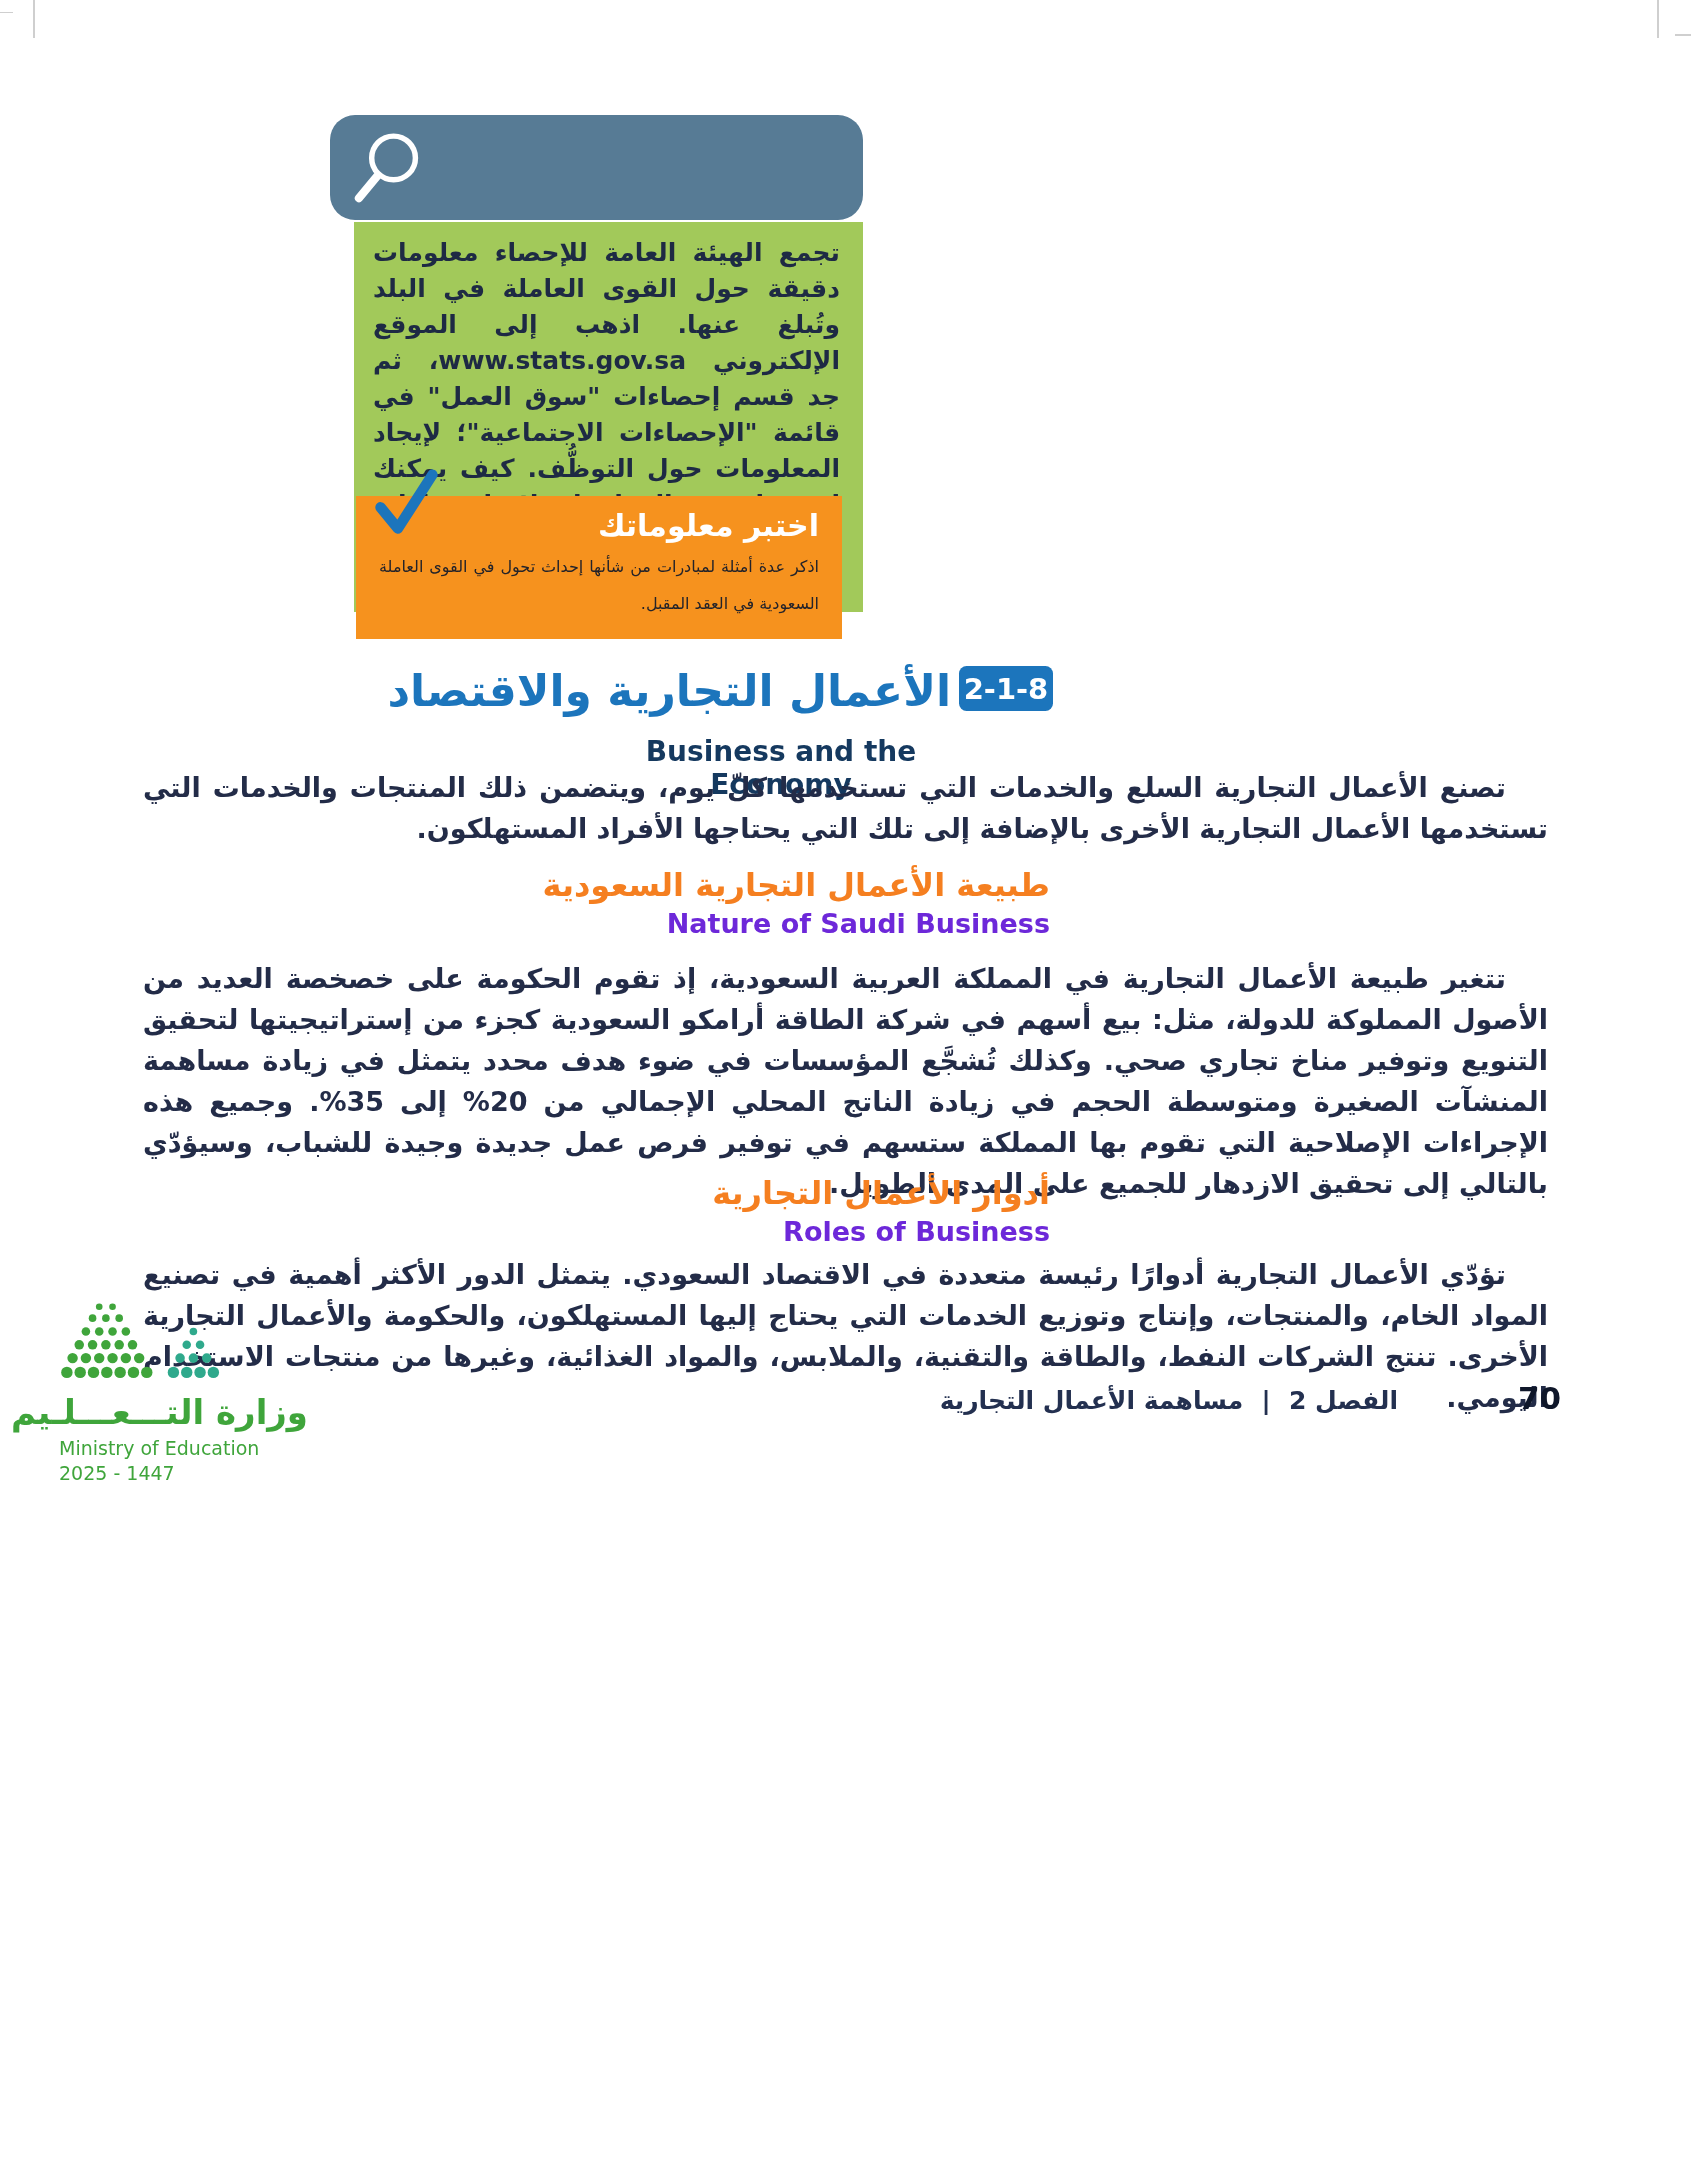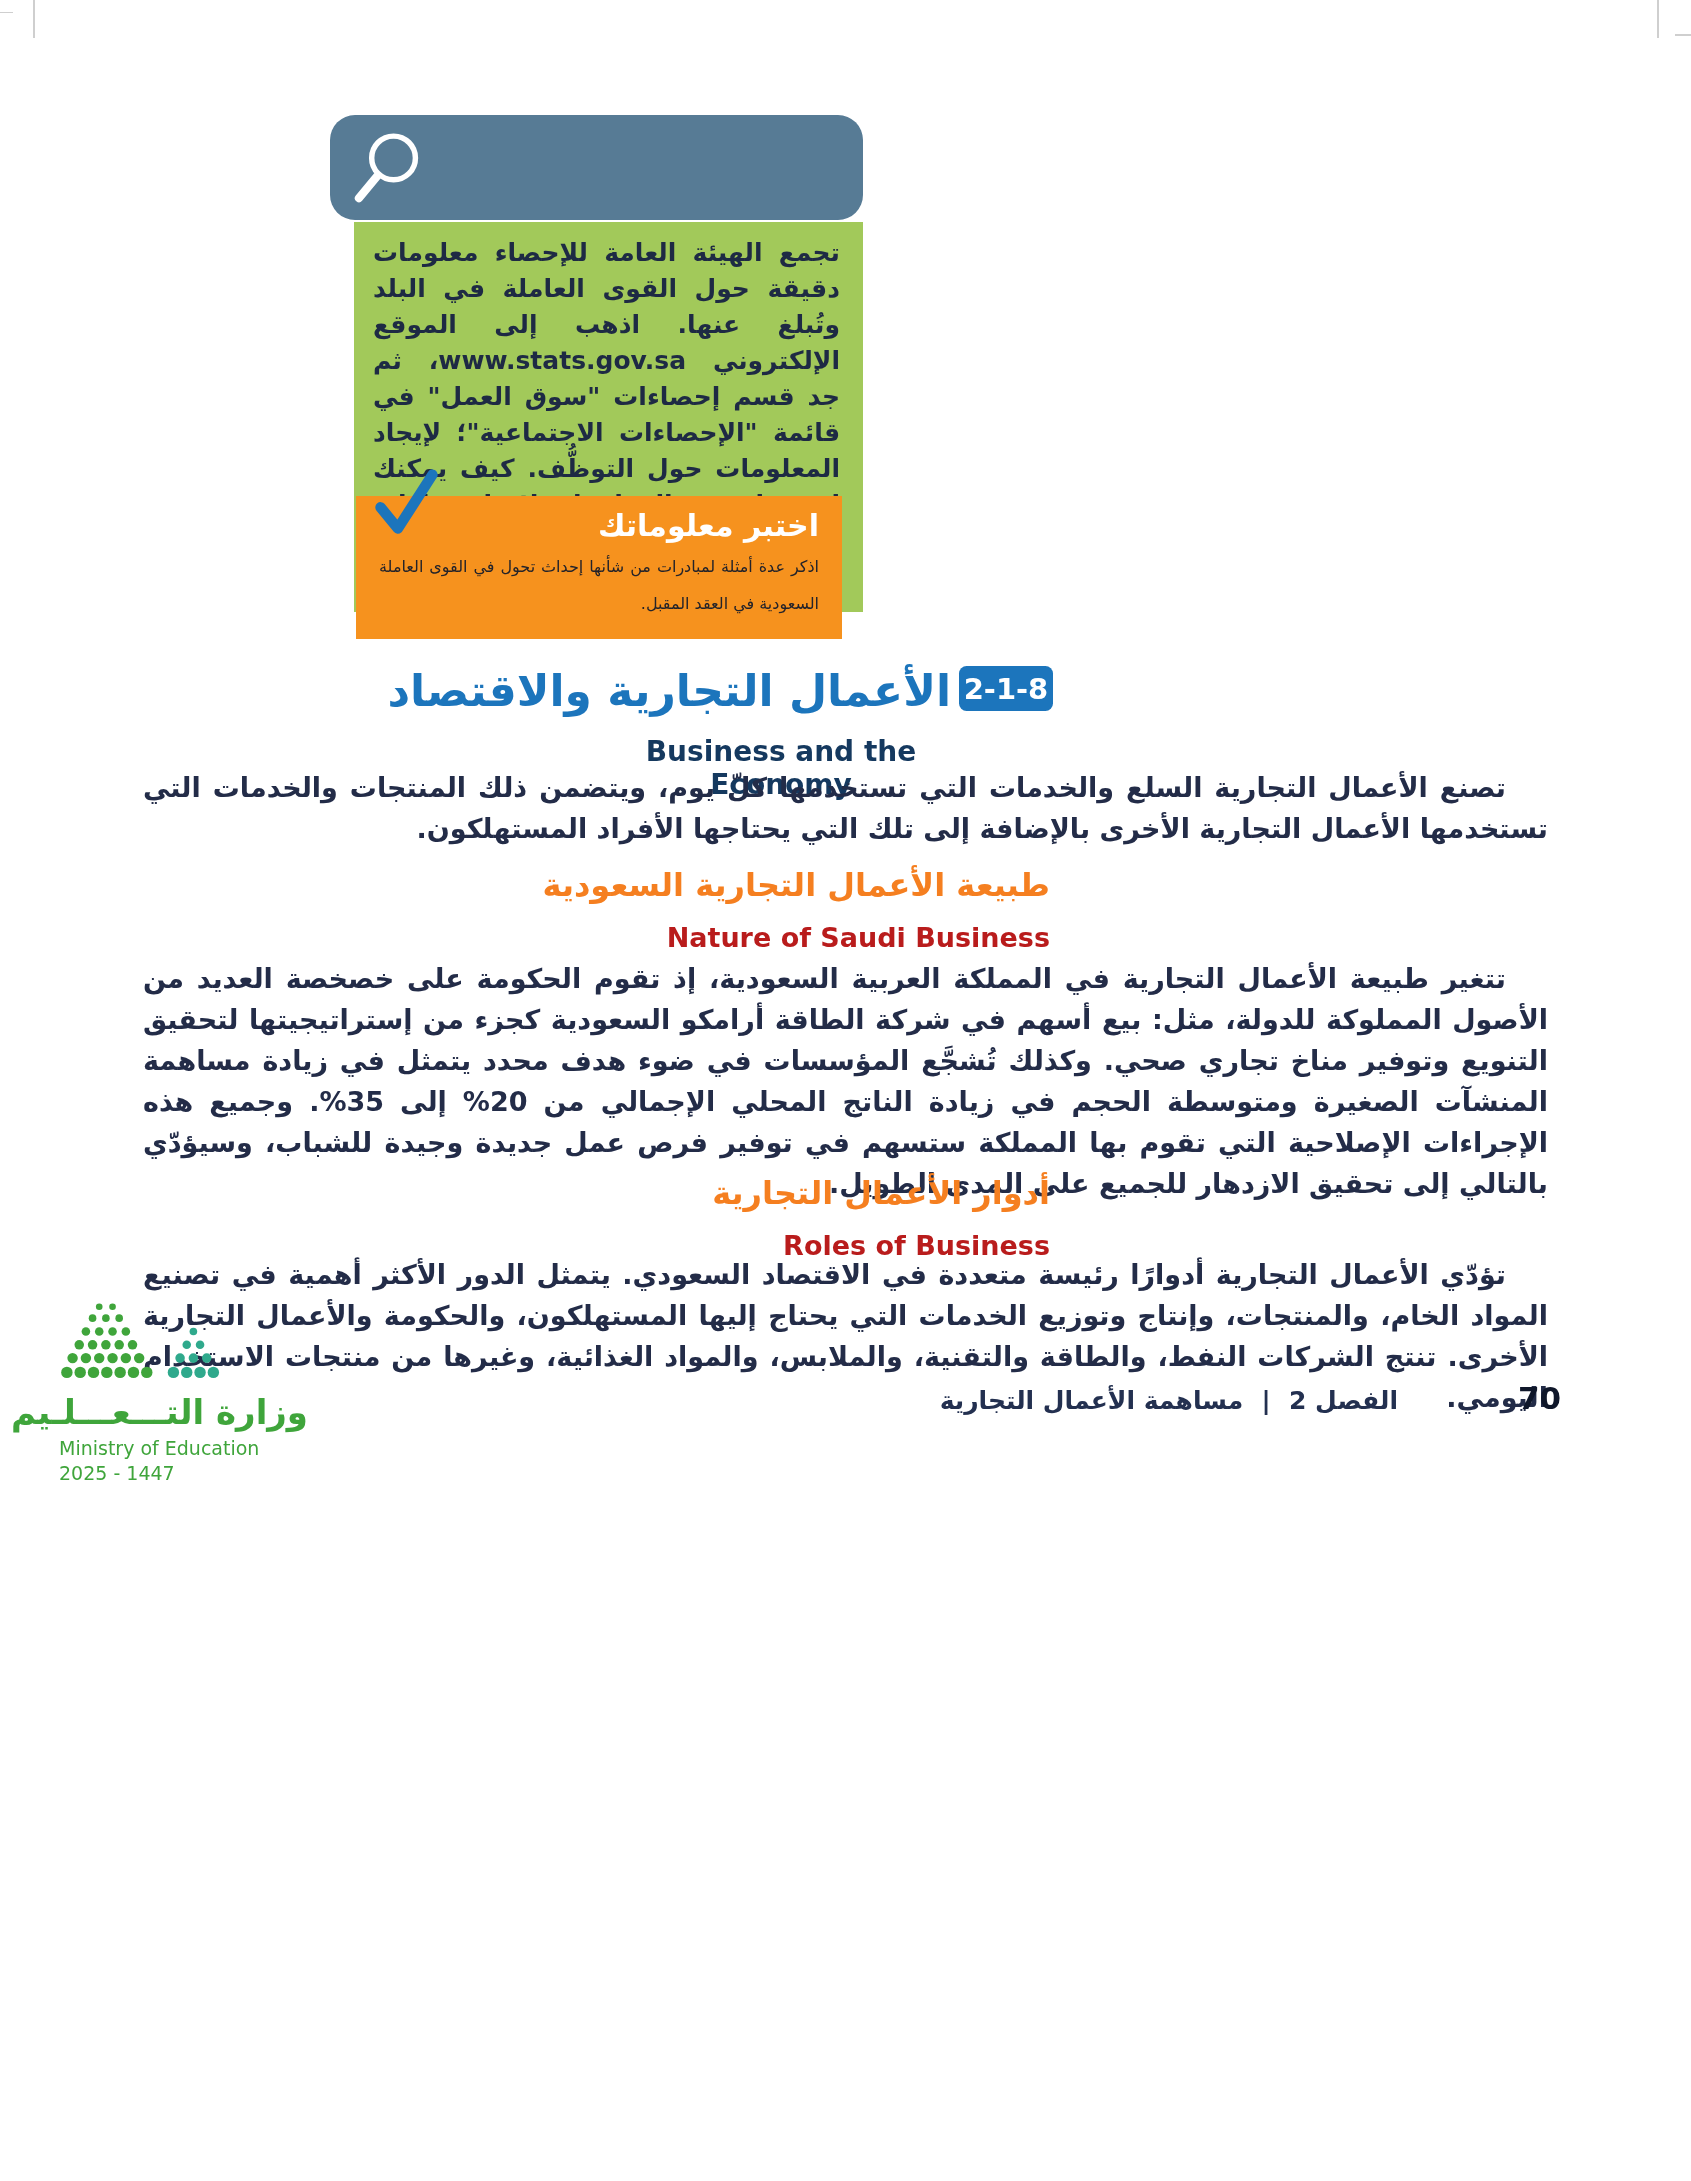--- a/index.html
+++ b/index.html
@@ -80,21 +80,21 @@
   }
   .par-1 { top: 767px; }
   .par-2 { top: 958px; }
   .par-3 { top: 1254px; }
 
   
   .subhead { position: absolute; right: 642px; text-align: right; }
   .subhead-1 { top: 866px; }
   .subhead-2 { top: 1174px; }
   .subhead-ar { margin: 0; direction: rtl; color: #f57f20; font-size: 32px; font-weight: bold; white-space: nowrap; }
-  .subhead-en { margin: 18px 0 0 0; direction: ltr; color: #b91c1c; font-size: 27px; font-weight: bold; white-space: nowrap; }
+  .subhead-en { margin: 4px 0 0 0; direction: ltr; color: #6d28d9; font-size: 27px; font-weight: bold; white-space: nowrap; }
 
   
   .chapter-info {
     position: absolute; right: 294px; top: 1386px; direction: rtl;
     font-size: 25px; color: #233050; white-space: nowrap; font-weight: 600;
   }
   .chapter-label { font-weight: bold; }
   .footer-sep { margin: 0 9.6px; font-weight: bold; }
   .page-number {
     position: absolute; left: 1518px; top: 1380px;

